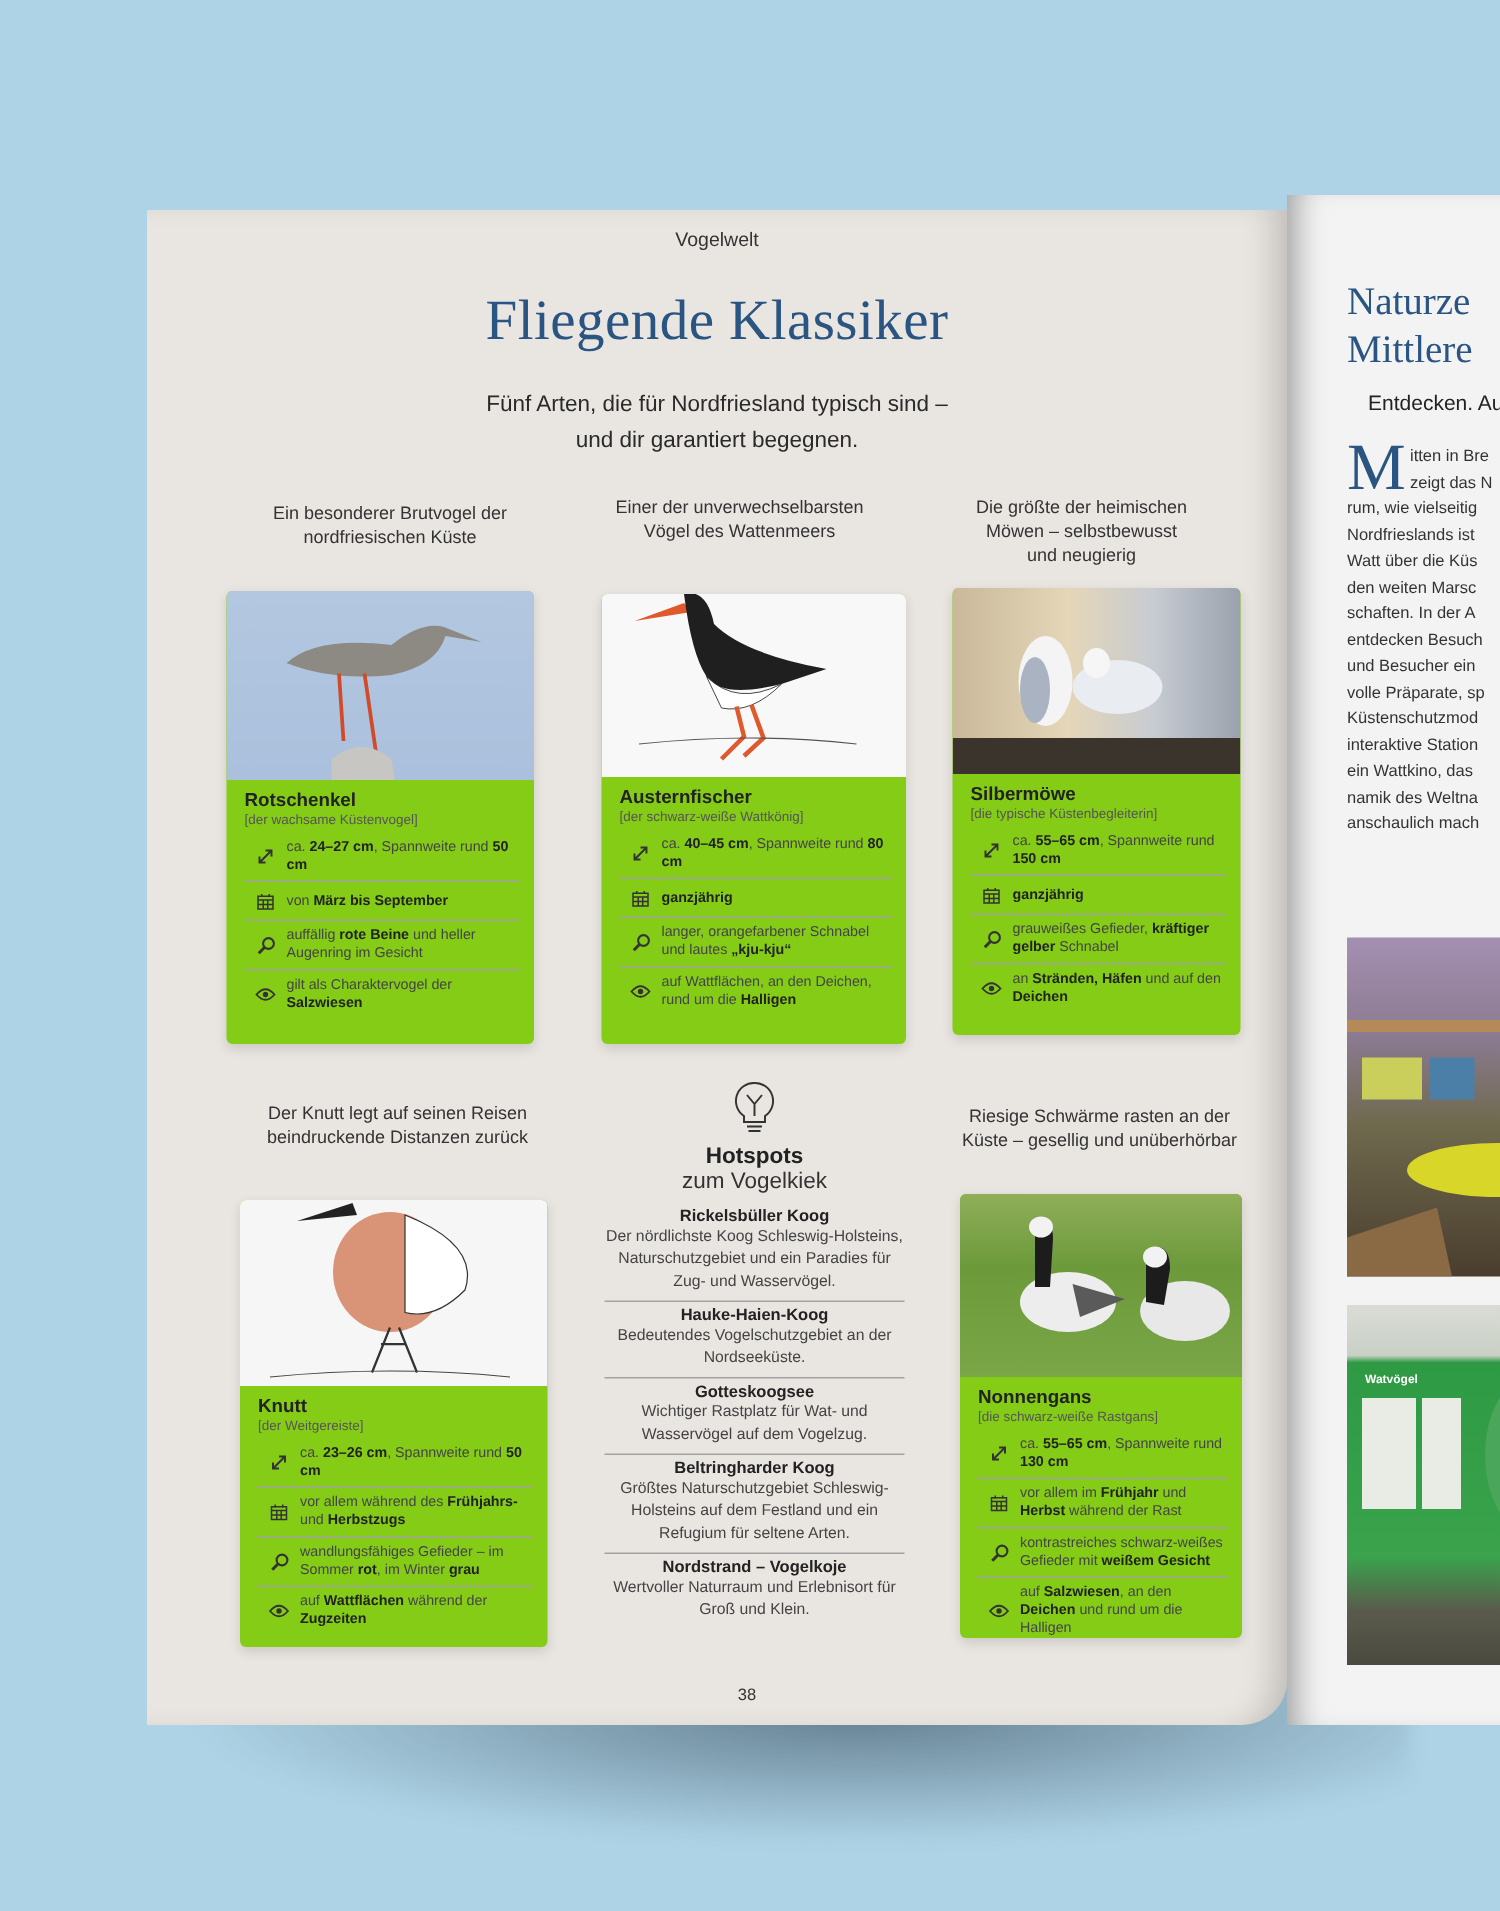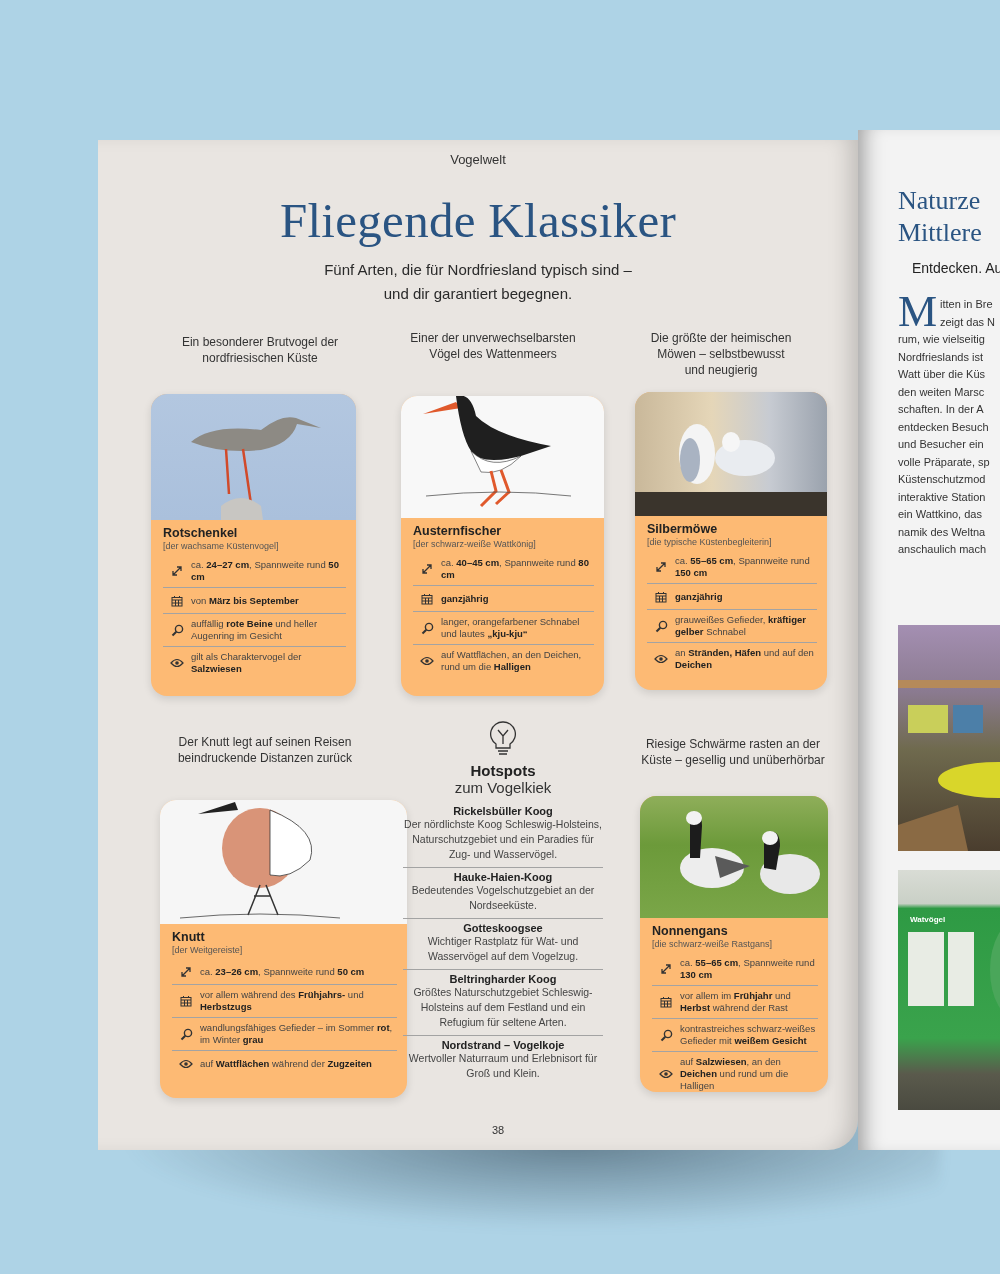--- a/index.html
+++ b/index.html
@@ -26,31 +26,31 @@
     background: #f3f3f3;
     box-shadow: inset 18px 0 20px -12px rgba(0,0,0,0.35);
   }
   .section-label {
     position: absolute; left: 0; width: 760px; top: 12px; text-align: center;
     font-size: 13px; color: #333;
   }
   .headline {
     position: absolute; left: 0; width: 760px; top: 52px; text-align: center;
     font-family: "Liberation Serif", "DejaVu Serif", serif;
-    font-size: 49px; color: #2a5482; letter-spacing: 0.3px;
+    font-size: 38px; color: #2a5482; letter-spacing: 0.3px;
   }
   .subline {
     position: absolute; left: 0; width: 760px; top: 118px; text-align: center;
     font-size: 15px; line-height: 24px; color: #2a2a2a;
   }
   .intro {
     position: absolute; font-size: 12px; line-height: 16px; text-align: center; color: #333;
   }
   .card {
-    position: absolute; background: #fdba74; border-radius: 16px;
+    position: absolute; background: #84cc16; border-radius: 4px;
     box-shadow: 0 3px 8px rgba(0,0,0,0.12);
     overflow: hidden;
   }
   .card .img { width: 100%; position: relative; overflow: hidden; }
   .card .body { padding: 6px 10px 6px 12px; }
   .card .name { font-size: 12.5px; font-weight: bold; color: #222; }
   .card .alias { font-size: 9px; color: #555; margin-top: 1px; margin-bottom: 4px; }
   .fact {
     display: flex; align-items: center; border-bottom: 1px solid #a3a3a3;
     padding: 4px 0; min-height: 26px;
@@ -316,21 +316,21 @@
                 <path d="M1 5 Q7 -2 13 5 Q7 12 1 5Z" stroke="#333" stroke-width="1.2" fill="none"></path>
                 <circle cx="7" cy="5" r="1.8" fill="#333"></circle>
               </svg>
             </span>
           <span class="txt"><span>an </span><b>Stränden, Häfen</b><span> und auf den </span><b>Deichen</b></span>
         </div>
       </div>
     </div>
   </div>
 
-  <div class="card" style="left:62px; top:660px; width:247px; height:298px;">
+  <div class="card" style="left:62px; top:660px; width:205px; height:298px;">
     <div class="img" style="height:124px; background:#f6f6f6; overflow:visible;">
       <svg width="205" height="124" viewBox="0 0 205 124">
         <path d="M38 14 L75 2 L78 10Z" fill="#222"></path>
         <ellipse cx="100" cy="48" rx="38" ry="40" fill="#d99478"></ellipse>
         <path d="M110 10 Q160 30 150 60 Q130 80 110 75Z" fill="#fff" stroke="#333" stroke-width="0.8"></path>
         <path d="M100 85 L88 115 M106 85 L118 115 M94 96 L110 96" stroke="#333" stroke-width="1.5" fill="none"></path>
         <path d="M20 118 Q100 110 180 118" stroke="#444" stroke-width="0.8" fill="none"></path>
       </svg>
     </div>
     <div class="body">

